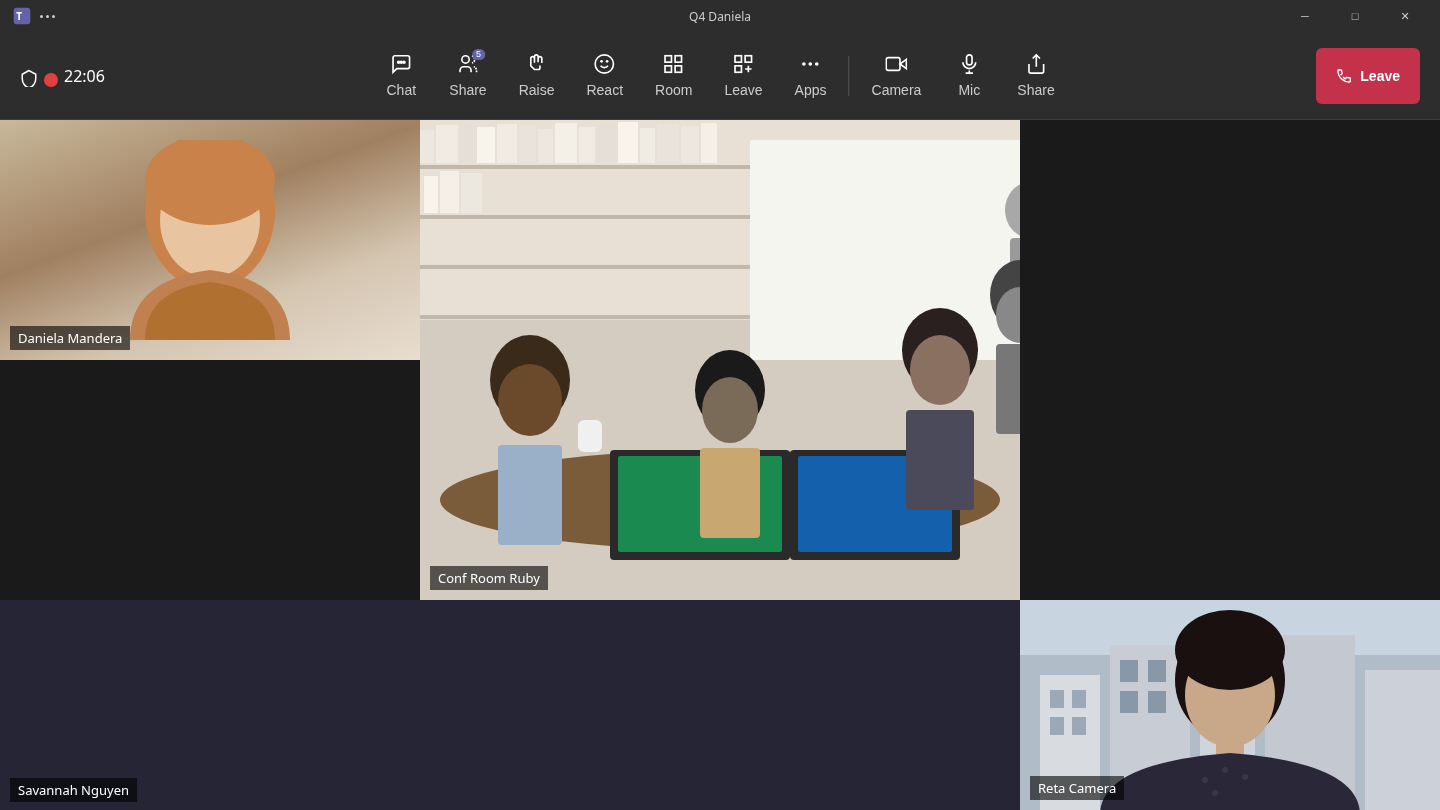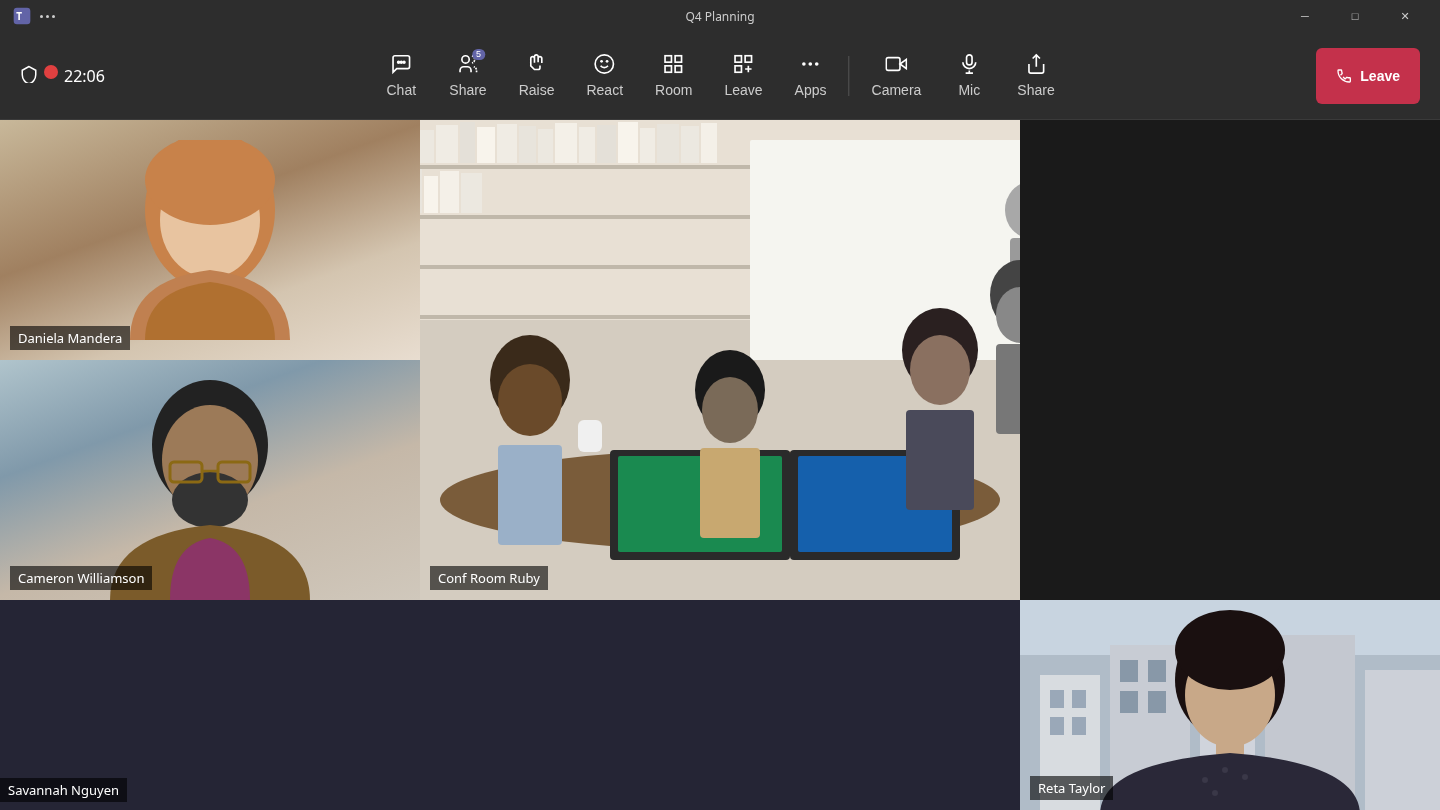--- a/index.html
+++ b/index.html
@@ -72,21 +72,21 @@
       height: 88px;
       background: #2d2d2d;
       display: flex;
       align-items: center;
       justify-content: space-between;
       padding: 0 20px;
       border-bottom: 1px solid #3a3a3a;
     }
     .toolbar-left {
       display: flex;
-      align-items: flex-start;
+      align-items: flex-end;
       gap: 6px;
     }
     .rec-dot {
       width: 14px;
       height: 14px;
       background: #e04040;
       border-radius: 50%;
     }
     .timer {
       font-size: 16px;
@@ -252,21 +252,21 @@
     <svg class="teams-logo" viewBox="0 0 24 24" fill="none">
       <rect x="2" y="2" width="20" height="20" rx="4" fill="#6264a7"></rect>
       <text x="5" y="17" font-size="12" fill="white" font-weight="bold">T</text>
     </svg>
     <div class="three-dots">
       <span></span>
         <span></span>
         <span></span>
     </div>
   </div>
-  <div class="title-bar-title">Q4 Planning</div>
+  <div class="title-bar-title">Q4 Daniela</div>
   <div class="window-controls">
     <button class="window-btn">─</button>
     <button class="window-btn">□</button>
     <button class="window-btn close">✕</button>
   </div>
 </div>
 
 <div class="toolbar">
   <div class="toolbar-left">
 
@@ -417,40 +417,20 @@
 
       <ellipse cx="130" cy="40" rx="65" ry="45" fill="#c8824a"></ellipse>
 
       <path d="M50 200 Q50 140 130 130 Q210 140 210 200 Z" fill="#c08050"></path>
 
       <path d="M65 200 Q65 150 130 142 Q195 150 195 200 Z" fill="#b07030"></path>
     </svg>
     <div class="cell-label">Daniela Mandera</div>
   </div>
 
-  <div class="video-cell cell-cameron">
-    <div class="bg-cameron"></div>
-    <svg style="position:absolute;bottom:0;left:50%;transform:translateX(-50%);width:280px;height:220px;" viewBox="0 0 280 220">
-
-      <ellipse cx="140" cy="65" rx="58" ry="65" fill="#222"></ellipse>
-
-      <ellipse cx="140" cy="80" rx="48" ry="55" fill="#9c7a58"></ellipse>
-
-      <ellipse cx="140" cy="120" rx="38" ry="28" fill="#333"></ellipse>
-
-      <rect x="100" y="82" width="32" height="20" rx="4" fill="none" stroke="#8B6914" stroke-width="3"></rect>
-      <rect x="148" y="82" width="32" height="20" rx="4" fill="none" stroke="#8B6914" stroke-width="3"></rect>
-      <line x1="132" y1="91" x2="148" y2="91" stroke="#8B6914" stroke-width="2.5"></line>
-
-      <path d="M40 220 Q40 155 140 145 Q240 155 240 220 Z" fill="#7B5B2A"></path>
-
-      <path d="M100 220 Q100 165 140 158 Q180 165 180 220 Z" fill="#8B3566"></path>
-    </svg>
-    <div class="cell-label">Cameron Williamson</div>
-  </div>
 
   <div class="video-cell cell-conf-room">
     <div class="bg-conf"></div>
 
     <svg style="position:absolute;inset:0;width:100%;height:100%;" viewBox="0 0 740 480" preserveAspectRatio="xMidYMid slice">
 
       <rect x="0" y="0" width="740" height="480" fill="#d4ccc0"></rect>
 
       <rect x="0" y="0" width="740" height="200" fill="#e8e0d4"></rect>
 
@@ -533,21 +513,21 @@
 
         <ellipse cx="50" cy="42" rx="26" ry="30" fill="#e8c4a0"></ellipse>
 
         <ellipse cx="50" cy="18" rx="32" ry="22" fill="#1a0a05"></ellipse>
 
         <path d="M15 100 Q15 72 50 65 Q85 72 85 100 Z" fill="#cc2222"></path>
 
         <path d="M38 80 Q50 68 62 80 L62 100 L38 100 Z" fill="#f0f0f0"></path>
       </svg>
     </div>
-    <div style="position:absolute;bottom:10px;left:0;">
+    <div style="position:absolute;bottom:10px;left:10px;">
       <span class="cell-label" style="position:relative;bottom:auto;left:auto;">Savannah Nguyen</span>
     </div>
   </div>
 
   <div class="video-cell cell-reta">
     <div class="bg-reta"></div>
 
     <svg style="position:absolute;inset:0;width:100%;height:100%;" viewBox="0 0 420 220" preserveAspectRatio="xMidYMid slice">
 
       <rect x="0" y="0" width="420" height="220" fill="#c8d4e0"></rect>
@@ -578,16 +558,16 @@
       <rect x="196" y="148" width="28" height="30" fill="#c8a888"></rect>
 
       <path d="M80 220 Q80 168 210 158 Q340 168 340 220 Z" fill="#2a2838"></path>
 
       <circle cx="185" cy="185" r="3" fill="#3a3848"></circle>
         <circle cx="205" cy="175" r="3" fill="#3a3848"></circle>
       <circle cx="225" cy="182" r="3" fill="#3a3848"></circle>
         <circle cx="195" cy="198" r="3" fill="#3a3848"></circle>
     </svg>
 
-    <div class="cell-label">Reta Taylor</div>
+    <div class="cell-label">Reta Camera</div>
   </div>
 
 </div>
 
 </body></html>

